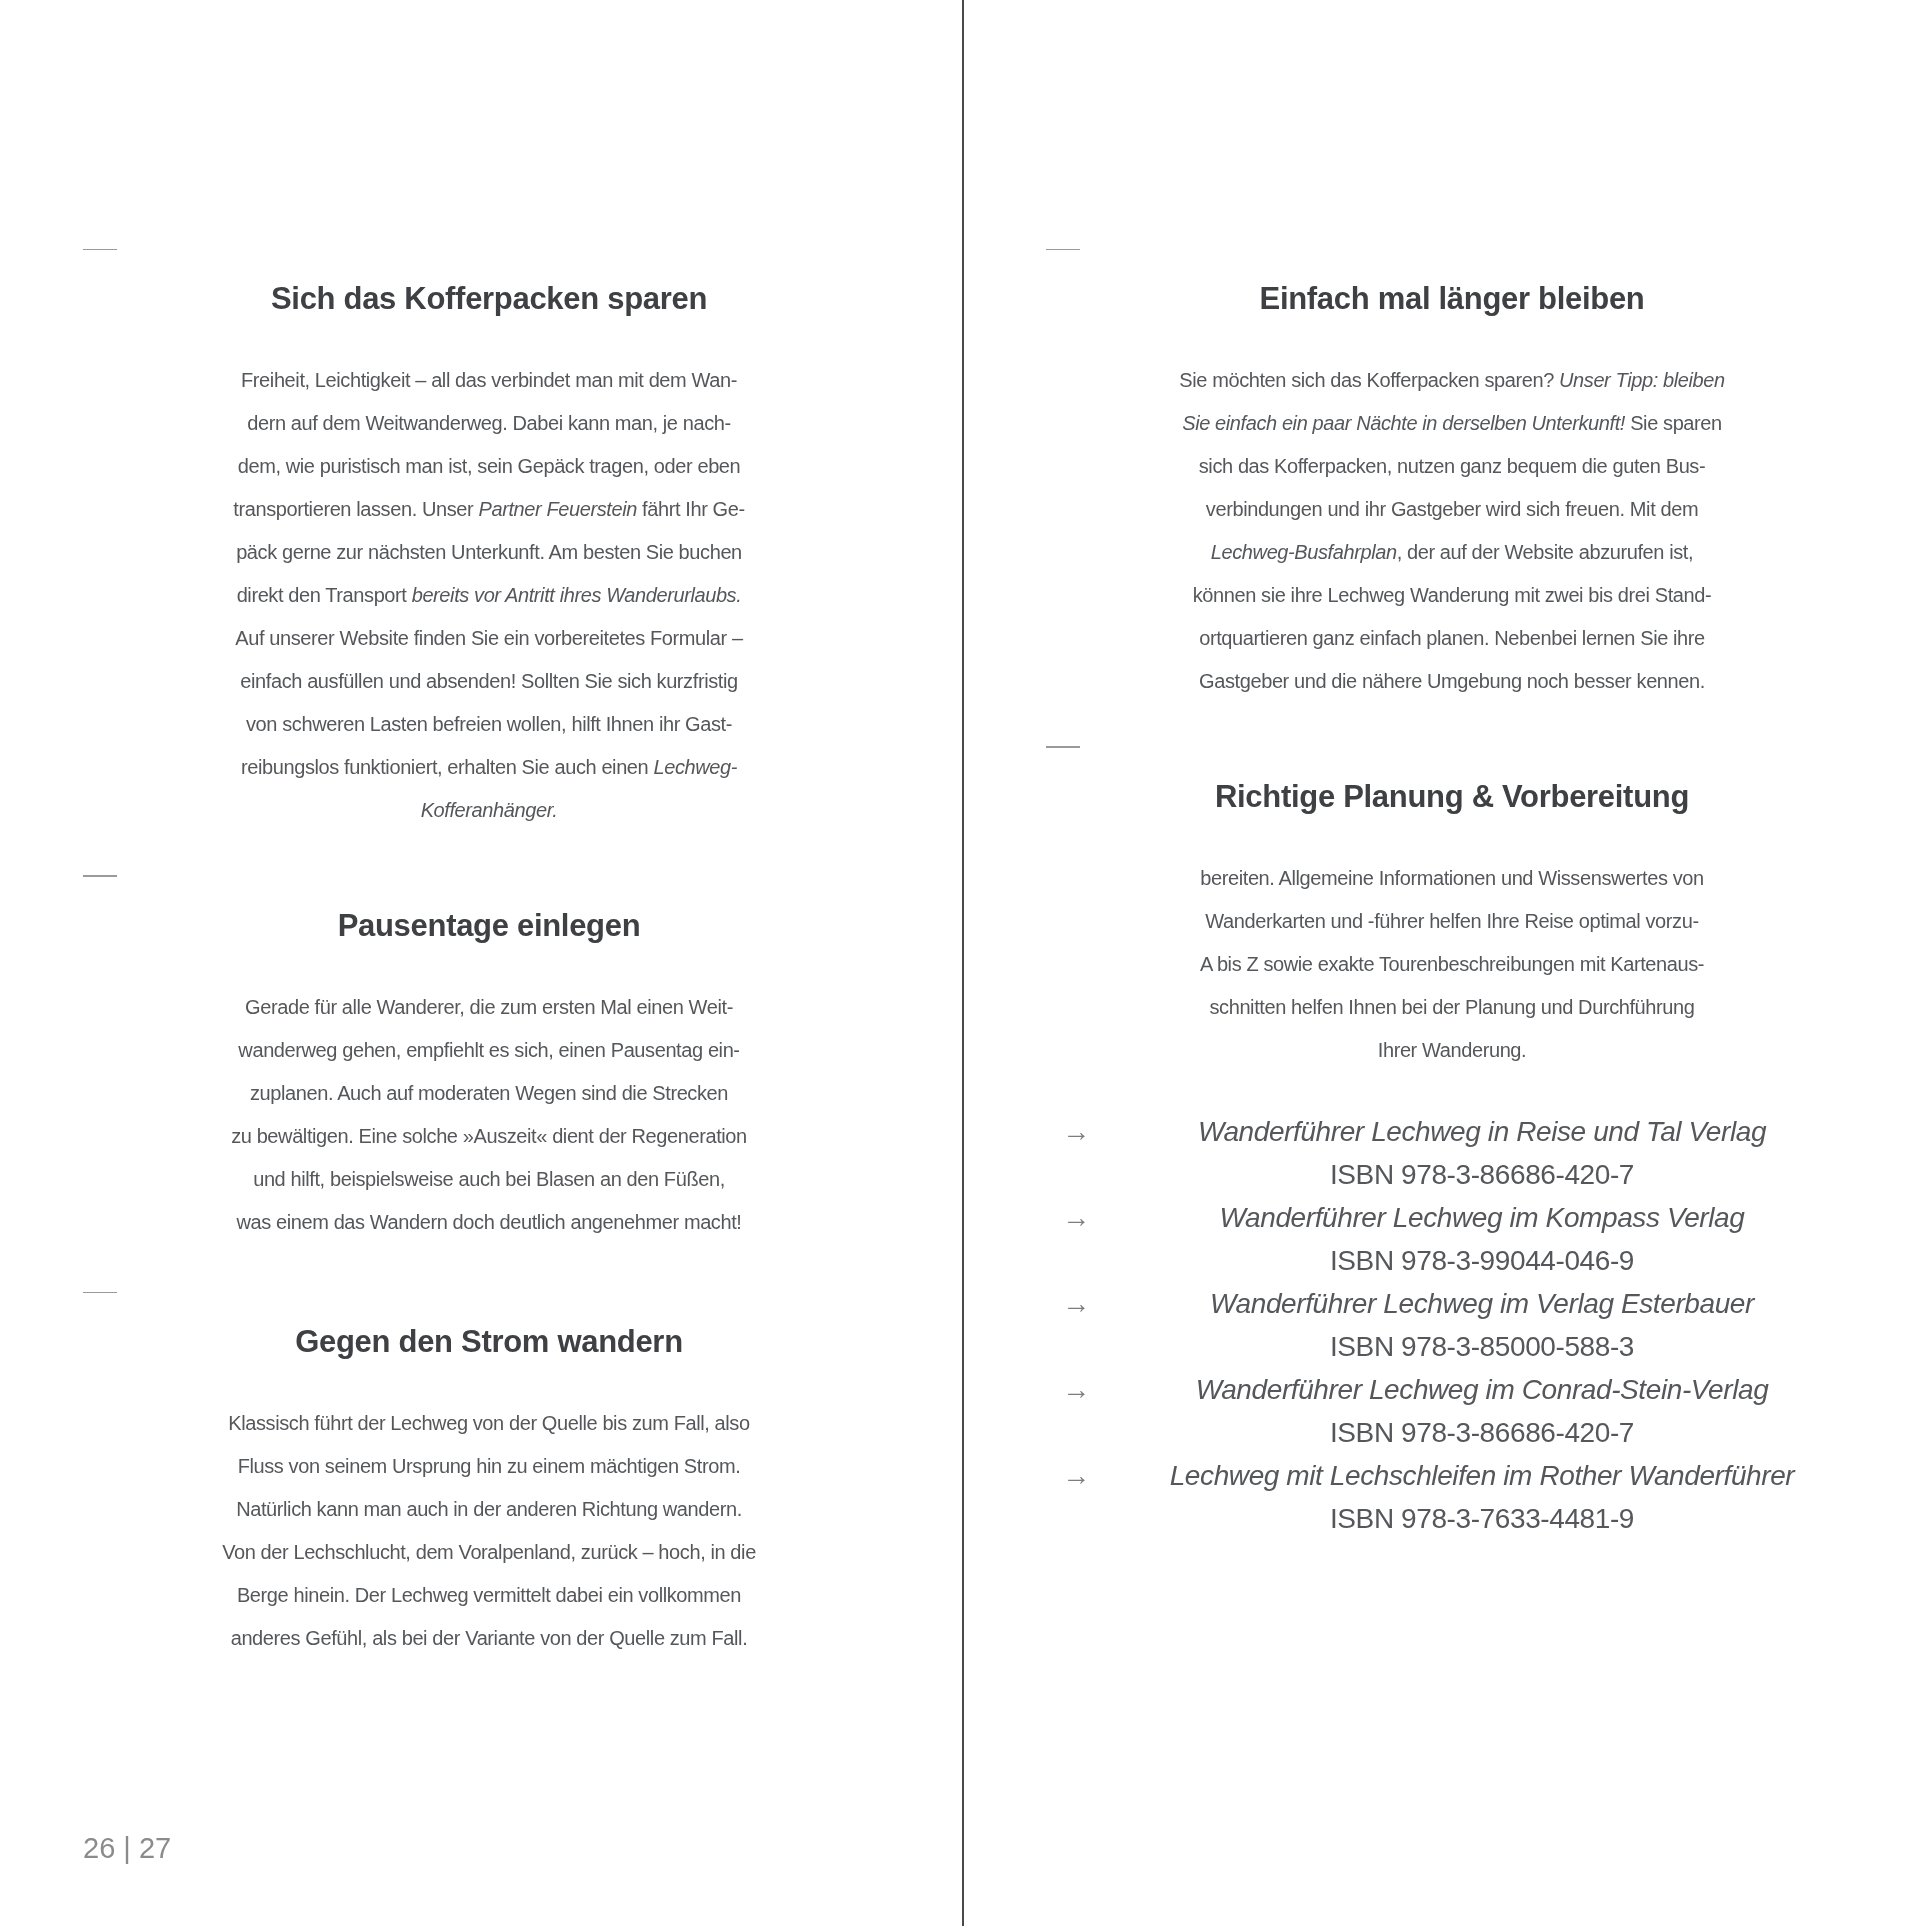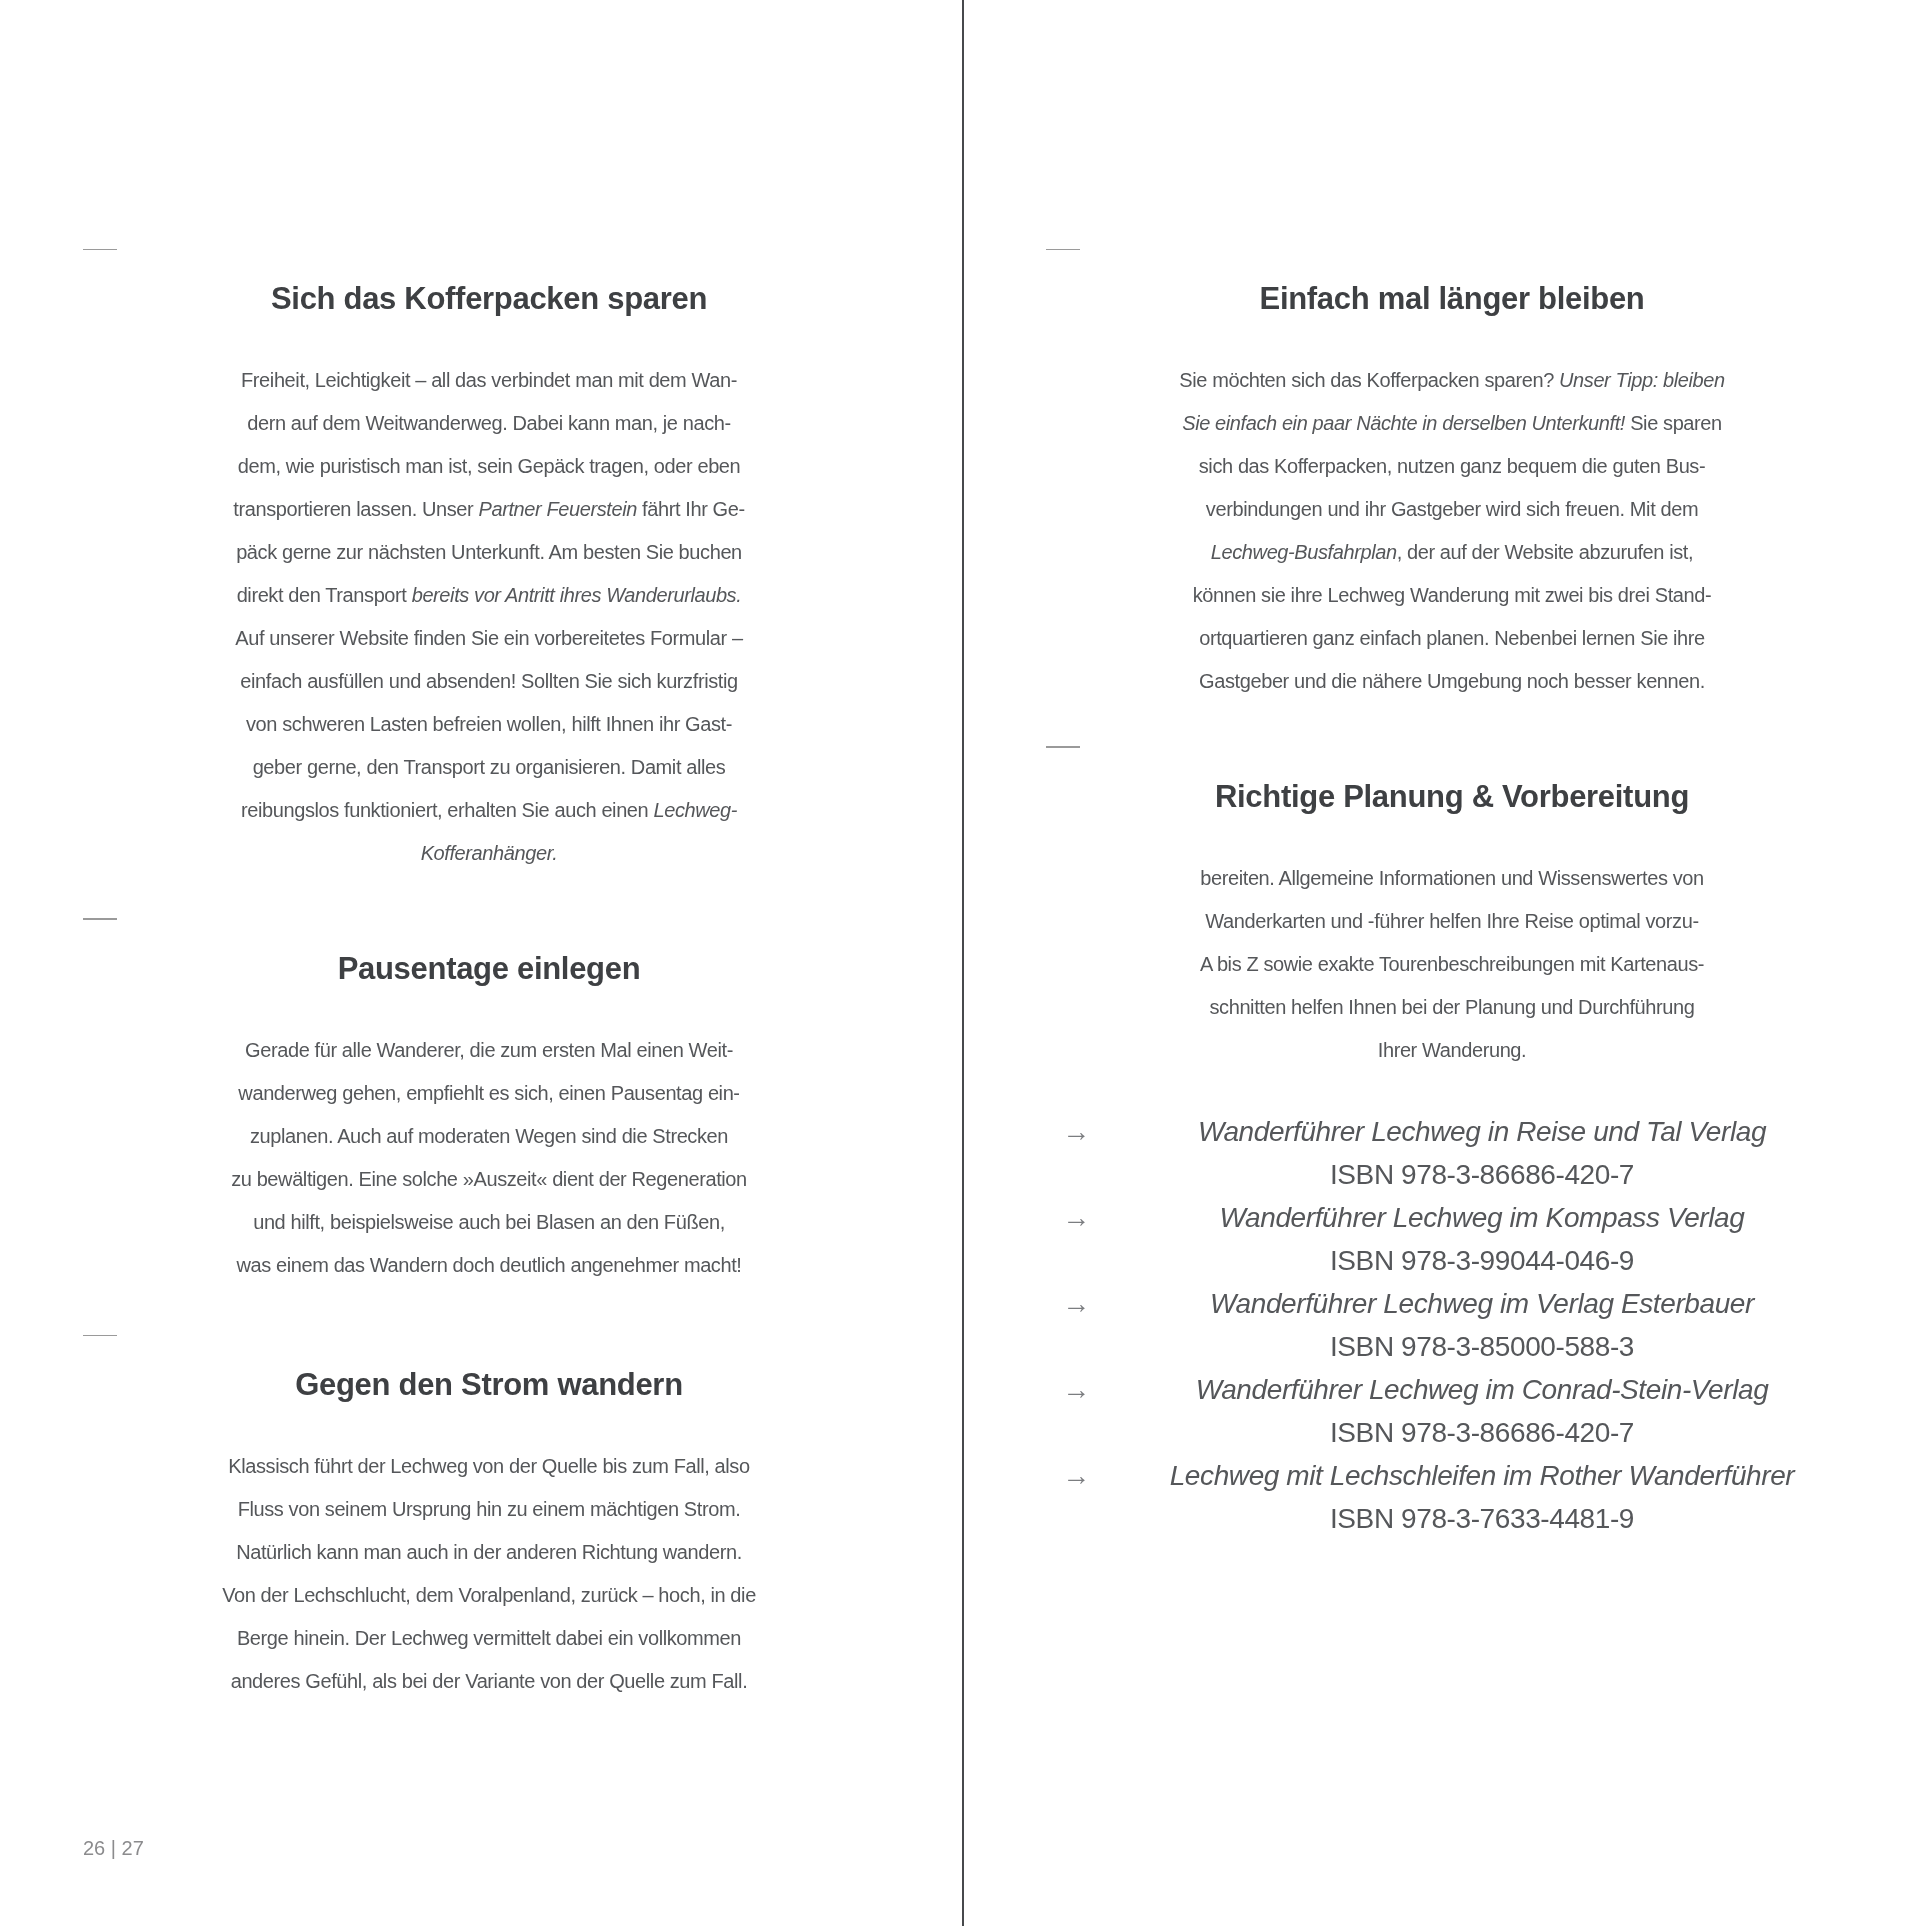--- a/index.html
+++ b/index.html
@@ -48,21 +48,21 @@
     letter-spacing: -0.4px;
     color: #55575a;
   }
   .book-item { display: flex; align-items: flex-start; }
   .book-arrow { flex: 0 0 60px; width: 60px; color: #7b7d80; }
   .book-text { flex: 1 1 auto; }
   .book-title, .book-isbn { white-space: nowrap; }
 
   .page-number {
     position: absolute; left: 83px; top: 1835px;
-    font-size: 20px; line-height: 27.5px;
+    font-size: 29px; line-height: 27.5px;
     color: #8b8b8d;
   }
 </style>
 </head>
 <body>
 
 <div class="page">
 
   <div class="divider"></div>
 
@@ -73,21 +73,20 @@
     <div class="para">
         <div class="line"><span>Freiheit, Leichtigkeit – all das verbindet man mit dem Wan-</span></div>
         <div class="line"><span>dern auf dem Weitwanderweg. Dabei kann man, je nach-</span></div>
         <div class="line"><span>dem, wie puristisch man ist, sein Gepäck tragen, oder eben</span></div>
         <div class="line"><span>transportieren lassen. Unser </span><em>Partner Feuerstein</em><span> fährt Ihr Ge-</span></div>
         <div class="line"><span>päck gerne zur nächsten Unterkunft. Am besten Sie buchen</span></div>
         <div class="line"><span>direkt den Transport </span><em>bereits vor Antritt ihres Wanderurlaubs.</em></div>
         <div class="line"><span>Auf unserer Website finden Sie ein vorbereitetes Formular –</span></div>
         <div class="line"><span>einfach ausfüllen und absenden! Sollten Sie sich kurzfristig</span></div>
         <div class="line"><span>von schweren Lasten befreien wollen, hilft Ihnen ihr Gast-</span></div>
-        <div class="line"><span>geber gerne, den Transport zu organisieren. Damit alles</span></div>
         <div class="line"><span>reibungslos funktioniert, erhalten Sie auch einen </span><em>Lechweg-</em></div>
         <div class="line"><em>Kofferanhänger.</em></div>
       </div>
 
     <div class="rule rule-l2"></div>
     <h2 class="heading">Pausentage einlegen</h2>
     <div class="para">
         <div class="line"><span>Gerade für alle Wanderer, die zum ersten Mal einen Weit-</span></div>
         <div class="line"><span>wanderweg gehen, empfiehlt es sich, einen Pausentag ein-</span></div>
         <div class="line"><span>zuplanen. Auch auf moderaten Wegen sind die Strecken</span></div>

